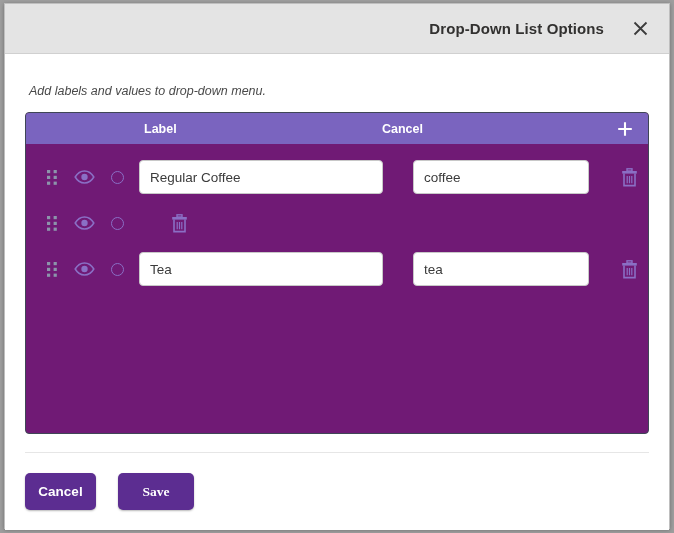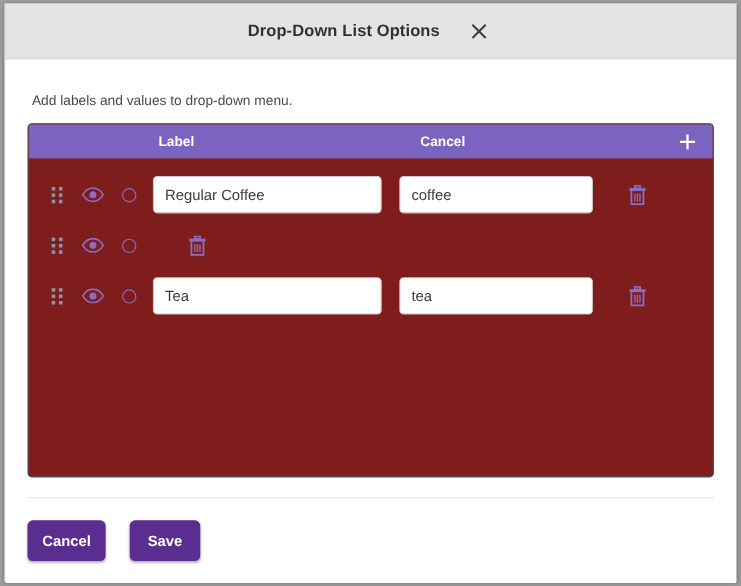--- a/index.html
+++ b/index.html
@@ -29,21 +29,21 @@
     flex-direction: column;
   }
   
   .titlebar {
     height: 50px;
     min-height: 50px;
     background: #e4e4e4;
     border-bottom: 1px solid #d0d0d0;
     display: flex;
     align-items: center;
-    justify-content: center;
+    justify-content: flex-end;
     padding: 0 14px 0 16px;
     box-sizing: border-box;
     gap: 21px;
   }
   .title-text {
     font-size: 15px;
     font-weight: bold;
     color: #323130;
     letter-spacing: 0.1px;
   }
@@ -62,26 +62,27 @@
     padding: 0 20px;
     box-sizing: border-box;
     display: flex;
     flex-direction: column;
     background: #ffffff;
   }
   .instructions {
     font-size: 12.5px;
     color: #4a4a4a;
     margin: 30px 0 14px 4px;
+    font-style: italic;
   }
   .table-wrap {
     border: 1px solid #3f4656;
     border-radius: 4px;
     overflow: hidden;
-    background: #7f1d1d;
+    background: #701a75;
     height: 322px;
     box-sizing: border-box;
   }
   .table-head {
     background: #7a64bf;
     height: 31px;
     display: flex;
     align-items: center;
     position: relative;
     color: #ffffff;
@@ -148,21 +149,21 @@
     border: 1px solid #c8c8c8;
     border-radius: 4px;
     box-sizing: border-box;
     font-family: "Liberation Sans", sans-serif;
     font-size: 13.5px;
     color: #3b3b3b;
     padding: 0 10px;
     background: #ffffff;
     outline: none;
   }
-  .txt-label { width: 208px; margin-right: 16px; }
+  .txt-label { width: 244px; margin-right: 30px; }
   .txt-value { width: 176px; }
   .trash-btn {
     width: 26px;
     height: 24px;
     display: flex;
     align-items: center;
     justify-content: center;
     cursor: pointer;
     margin-left: 27px;
   }
@@ -185,21 +186,21 @@
     font-family: "Liberation Sans", sans-serif;
     font-size: 13.5px;
     font-weight: bold;
     border: none;
     border-radius: 5px;
     height: 37px;
     cursor: pointer;
     box-shadow: 0 1px 2px rgba(0,0,0,0.28);
   }
   .btn-cancel { width: 71px; margin-right: 22px; }
-  .btn-save { width: 64px; }
+  .btn-save { width: 76px; font-family: Liberation Serif, serif; }
 </style>
 </head>
 <body>
 
 <div id="screen">
   <div class="dialog">
 
     <div class="titlebar">
       <div class="title-text">Drop-Down List Options</div>
       <div class="close-btn">

